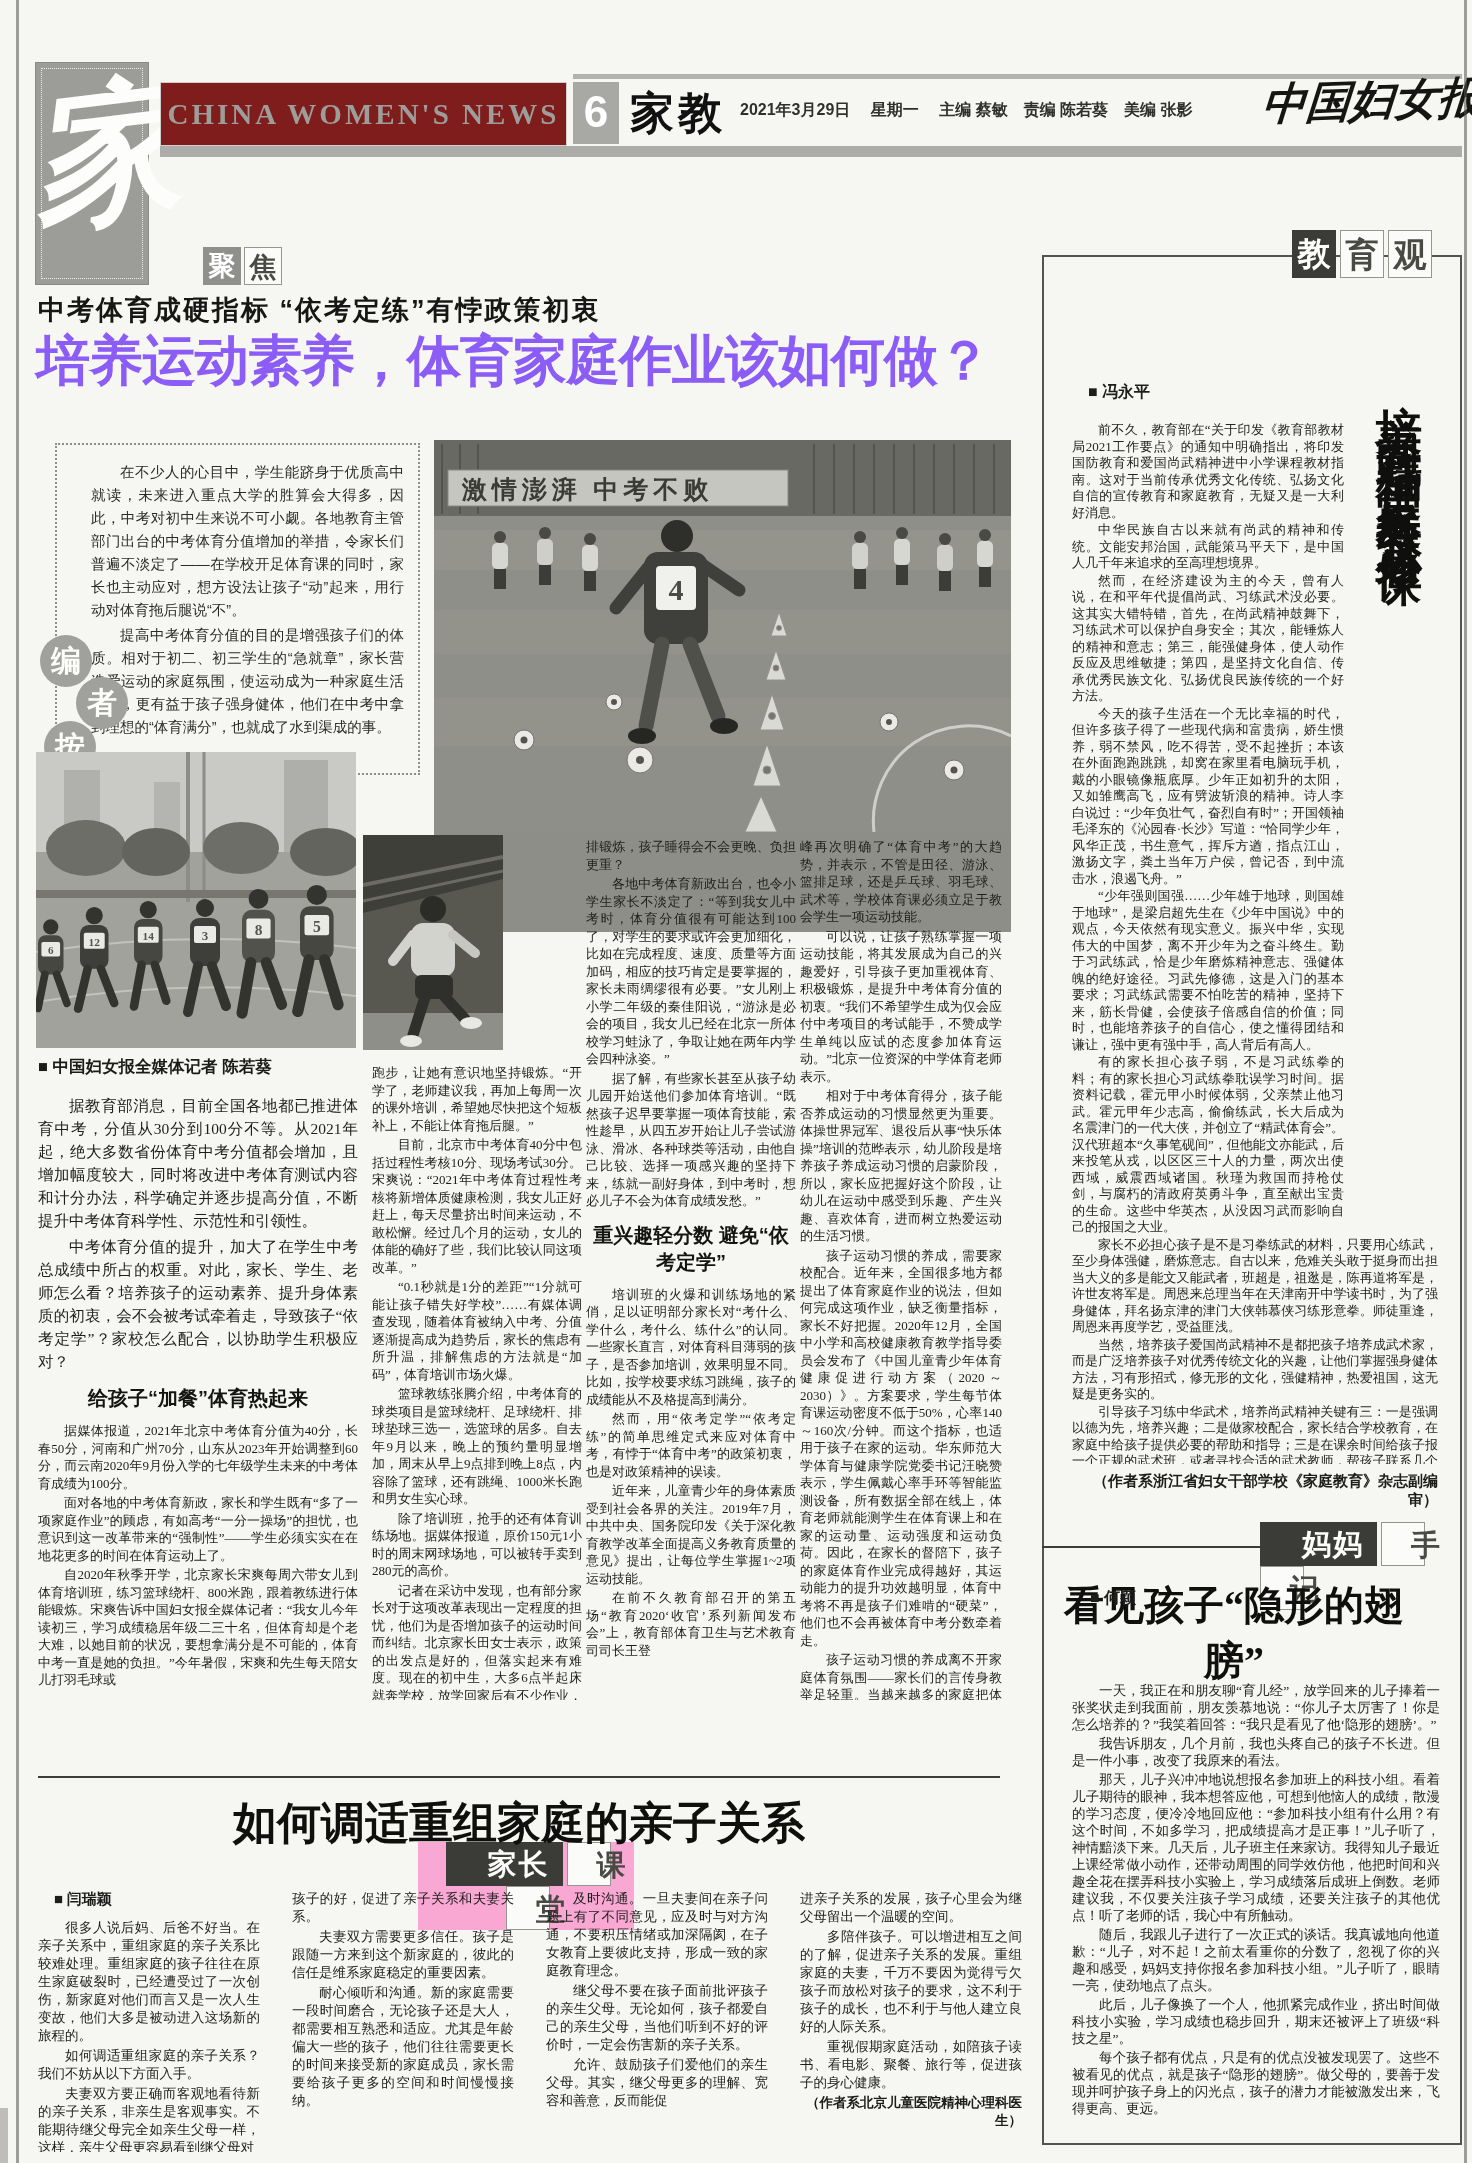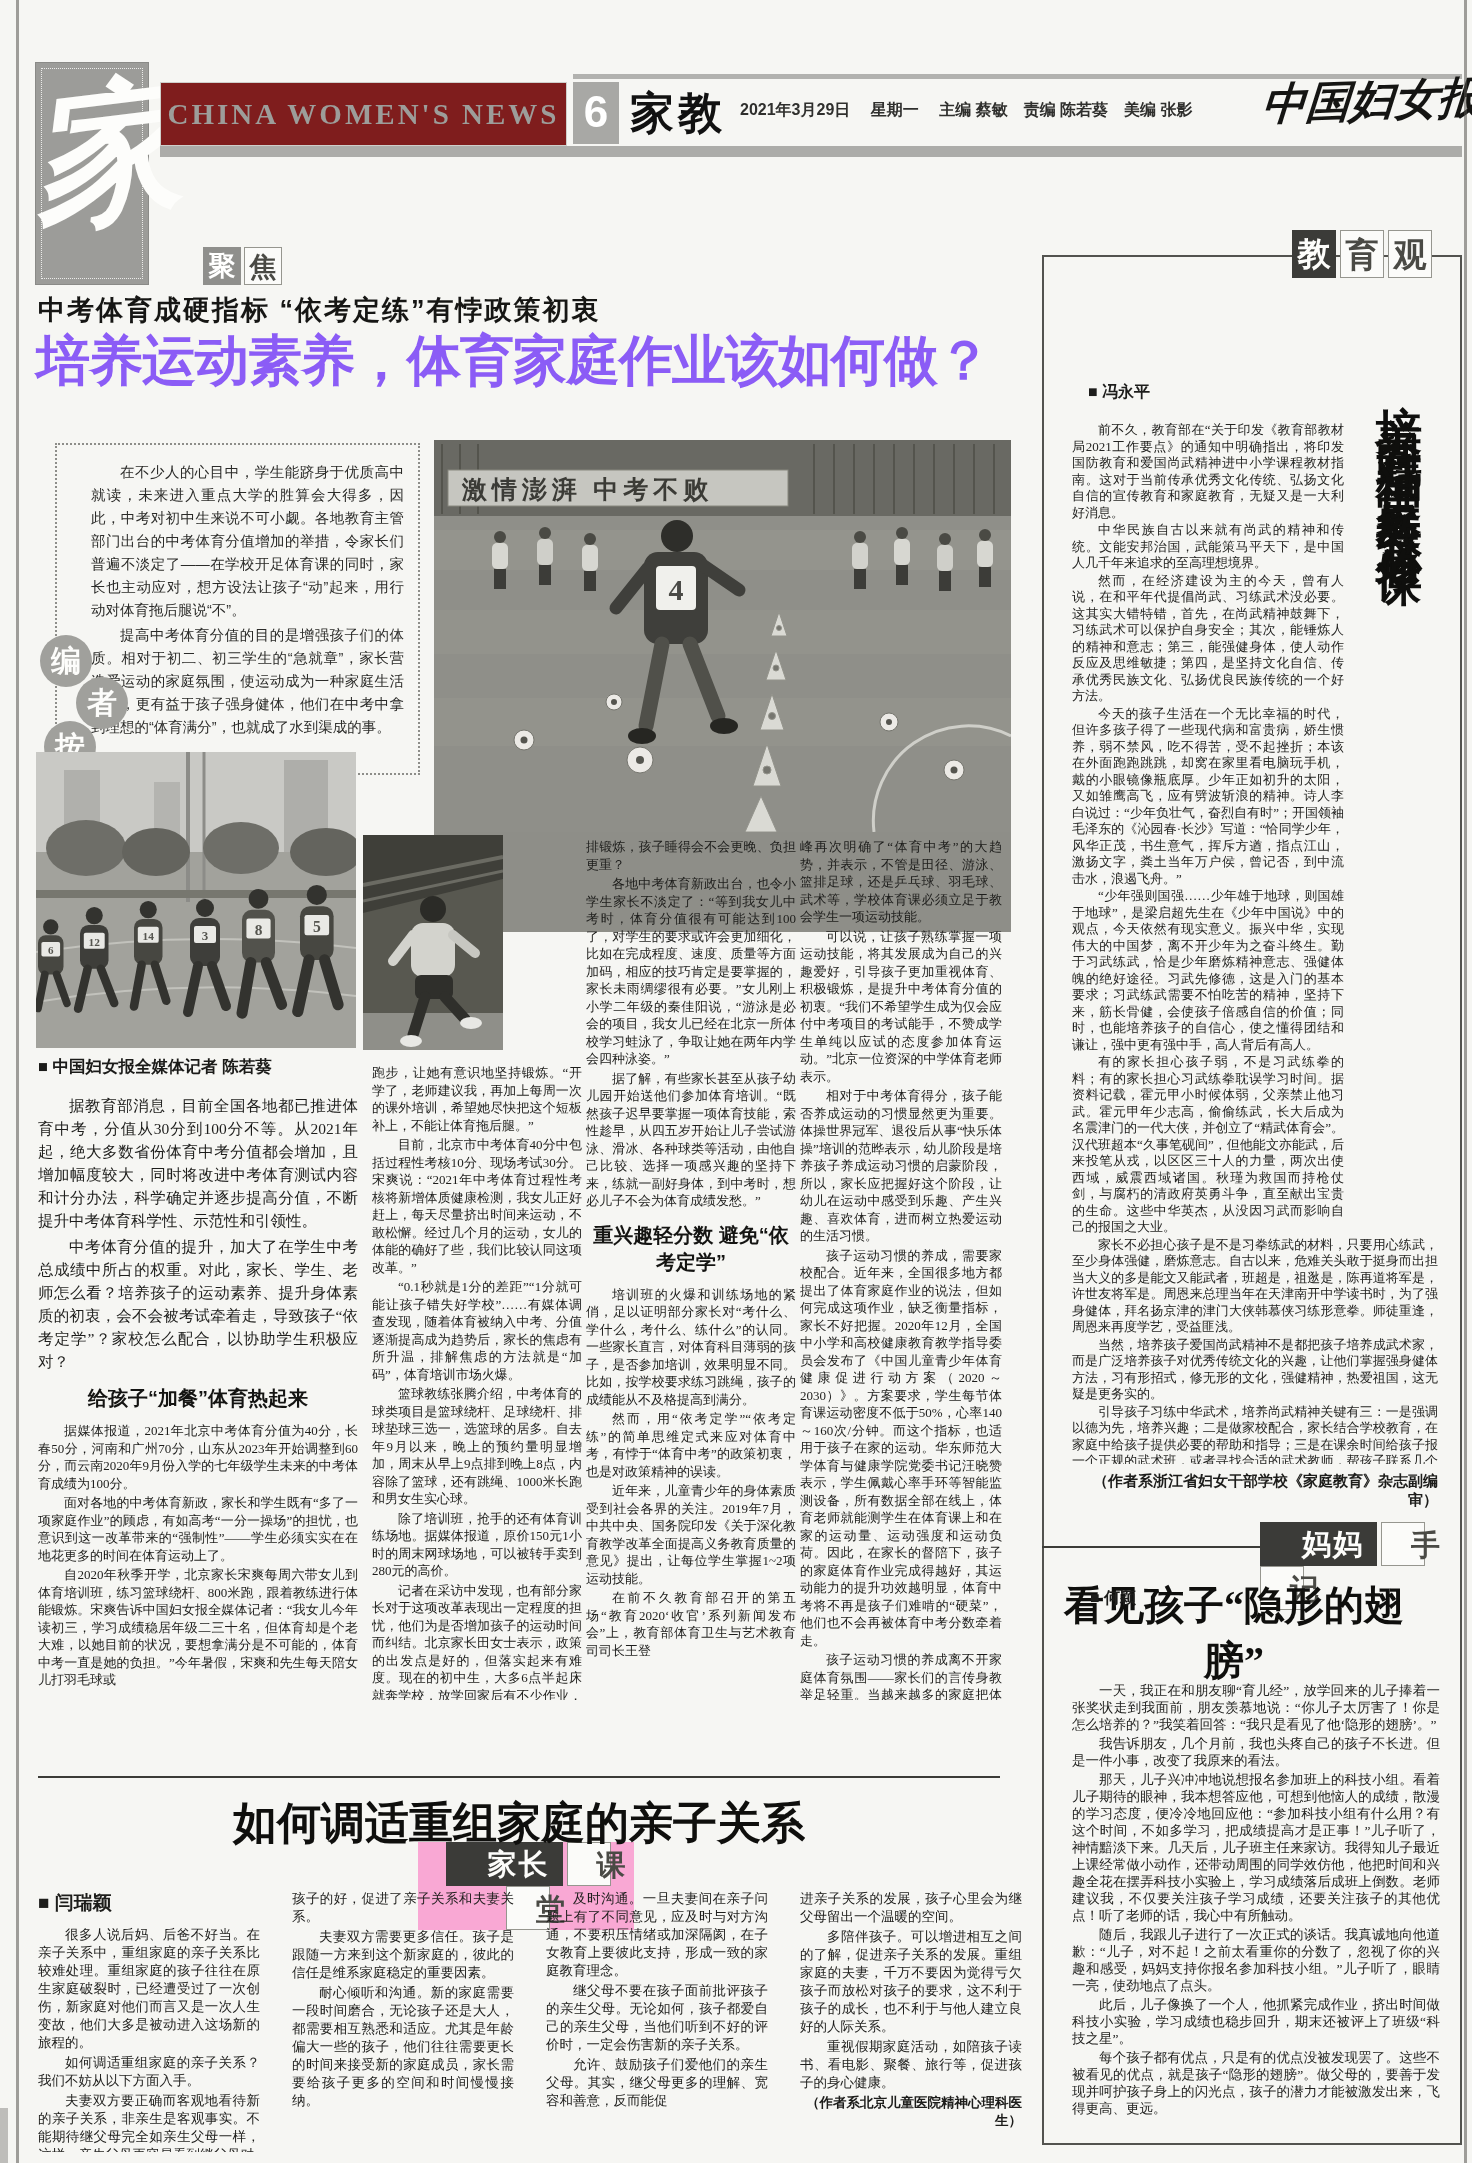--- a/index.html
+++ b/index.html
@@ -67,21 +67,21 @@
               font-size:46px;font-weight:900;letter-spacing:12px;color:#0f0f0d;}
   .edu-sign{left:1072px;top:1472px;width:366px;text-align:right;font-size:15px;font-weight:bold;color:#1d1d1b;}
   .divider{height:2px;background:#3c3c38;}
   .mom-headline{left:1042px;top:1578px;width:384px;text-align:center;font-size:40px;font-weight:900;color:#0f0f0d;}
   .mom-text{left:1072px;top:1682px;width:368px;height:460px;overflow:hidden;}
   .mom-text p{font-size:13.5px;line-height:17px;color:#232321;}
   
   .pc-headline{left:38px;top:1794px;width:962px;text-align:center;font-size:44px;font-weight:900;color:#0f0f0d;}
   .pc-col{top:1890px;width:222px;height:262px;overflow:hidden;}
   .pc-col p{font-size:13.5px;line-height:18px;}
-  .pc-author{font-family:Liberation Sans, sans-serif;font-size:19px;font-weight:bold;margin-bottom:10px;}
+  .pc-author{font-family:Liberation Serif, serif;font-size:15px;font-weight:bold;margin-bottom:10px;margin-left:16px;}
   .pc-sign{text-align:right;font-weight:bold;text-indent:0 !important;}
   .parent-badge{left:418px;top:1842px;width:200px;text-align:center;background:#f9a8d4;padding:0 8px;}
   
   .edge{background:#55544f;opacity:.55;}
 </style>
 </head>
 <body>
 
 <div id="page">
 

